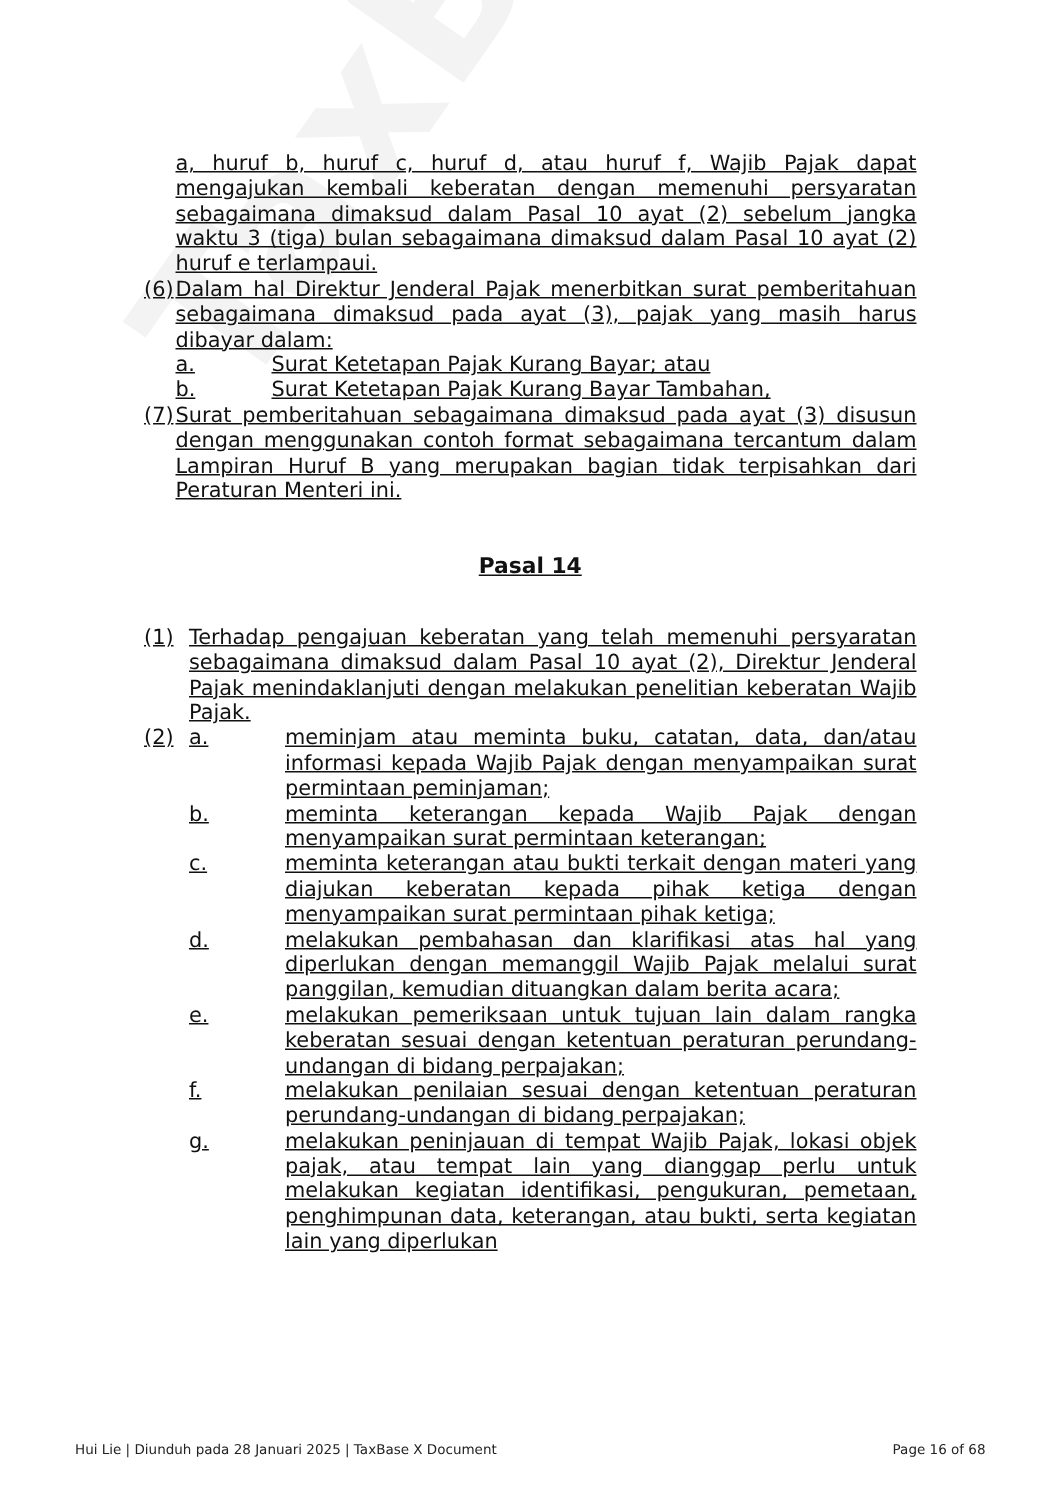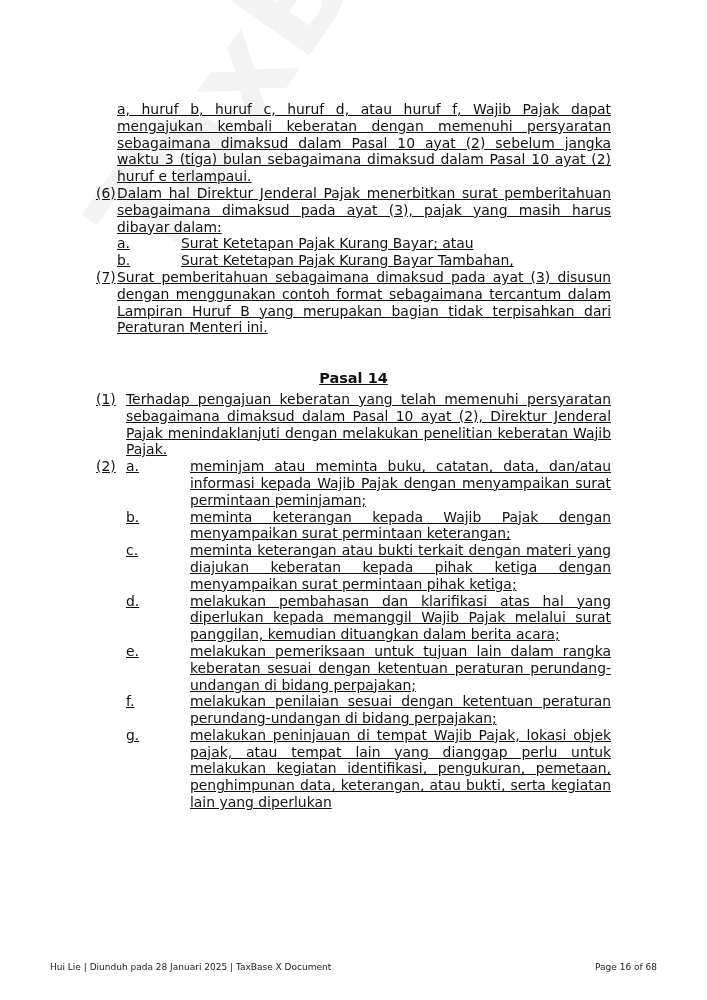--- a/index.html
+++ b/index.html
@@ -16,21 +16,21 @@
   .p { text-align: justify; text-align-last: left; }
   .row { display: flex; }
   .num { flex: 0 0 auto; }
   .top .num { width: 21px; }
   .top .body { flex: 1; }
   .indent-top { padding-left: 21px; }
   .sub { display: flex; }
   .sub .let { width: 16px; flex: 0 0 auto; }
   .sub .txt { flex: 1; text-align: justify; text-align-last: left; margin-left: 48px; }
   .heading { text-align: center; font-weight: bold; font-size: 14.5px;
-             margin-top: 34px; margin-bottom: 4px; padding-left: 0; }
+             margin-top: 34px; margin-bottom: 30px; padding-left: 0; }
   .p14 .num { width: 30px; }
   .p14 .body { flex: 1; }
   .footer { position: absolute; top: 962px; font-size: 9px; color: #222; z-index: 1; }
   .footer-left { left: 50px; }
   .footer-right { right: 50px; }
 </style>
 </head>
 <body>
 
 <div class="page">
@@ -78,21 +78,21 @@
         <div class="sub">
           <span class="let">b.</span>
           <span class="txt">meminta keterangan kepada Wajib Pajak dengan menyampaikan surat permintaan keterangan;</span>
         </div>
         <div class="sub">
           <span class="let">c.</span>
           <span class="txt">meminta keterangan atau bukti terkait dengan materi yang diajukan keberatan kepada pihak ketiga dengan menyampaikan surat permintaan pihak ketiga;</span>
         </div>
         <div class="sub">
           <span class="let">d.</span>
-          <span class="txt">melakukan pembahasan dan klarifikasi atas hal yang diperlukan kepada memanggil Wajib Pajak melalui surat panggilan, kemudian dituangkan dalam berita acara;</span>
+          <span class="txt">melakukan pembahasan dan klarifikasi atas hal yang diperlukan dengan memanggil Wajib Pajak melalui surat panggilan, kemudian dituangkan dalam berita acara;</span>
         </div>
         <div class="sub">
           <span class="let">e.</span>
           <span class="txt">melakukan pemeriksaan untuk tujuan lain dalam rangka keberatan sesuai dengan ketentuan peraturan perundang-undangan di bidang perpajakan;</span>
         </div>
         <div class="sub">
           <span class="let">f.</span>
           <span class="txt">melakukan penilaian sesuai dengan ketentuan peraturan perundang-undangan di bidang perpajakan;</span>
         </div>
         <div class="sub">

